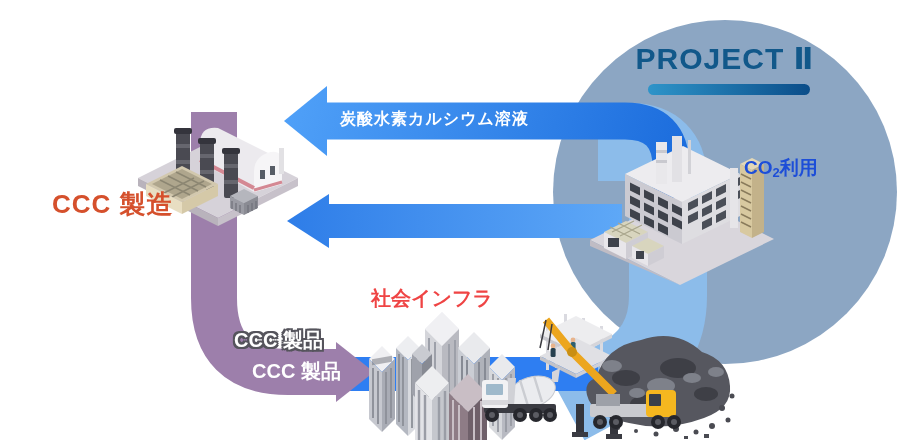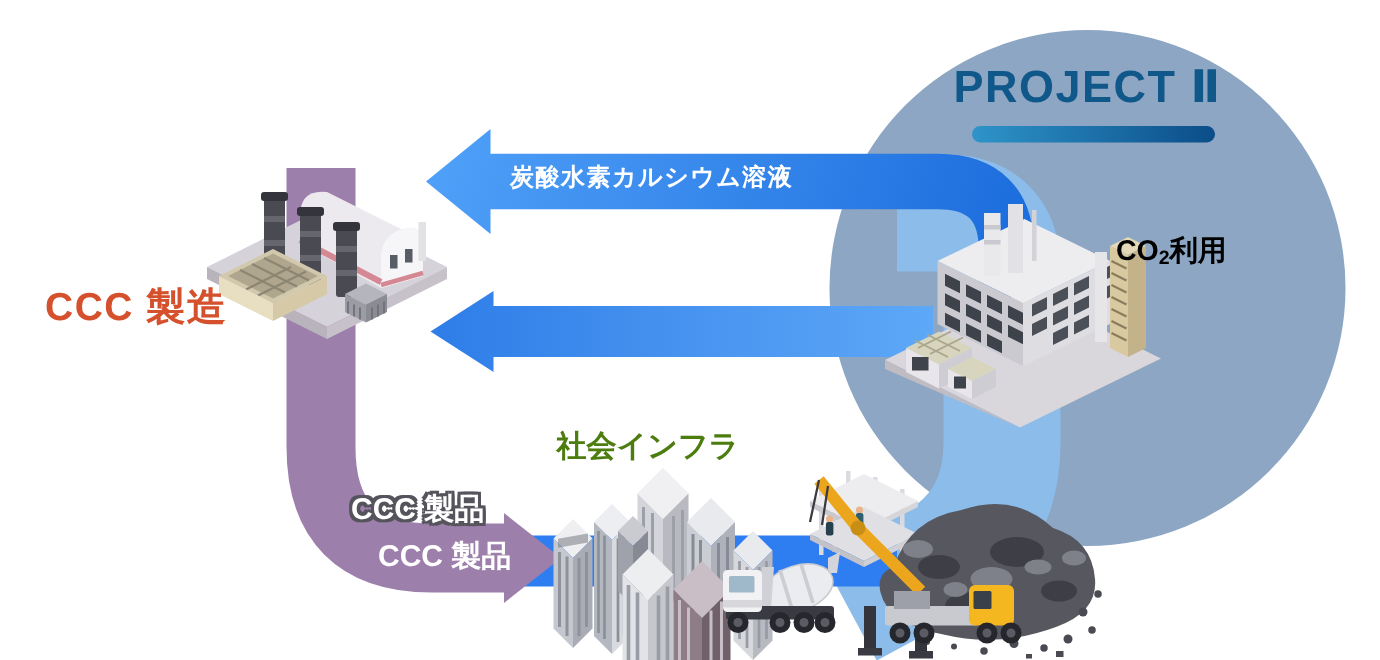--- a/index.html
+++ b/index.html
@@ -2,29 +2,29 @@
 <html><head>
 <meta charset="utf-8">
 <style>
   html,body{margin:0;padding:0;background:#ffffff;}
   #stage{position:relative;width:920px;height:440px;background:#ffffff;overflow:hidden;
          font-family:"Liberation Sans","DejaVu Sans",sans-serif;}
   #stage svg{position:absolute;display:block;}
   .lbl{position:absolute;font-weight:bold;white-space:nowrap;line-height:1;}
   .lbl-white{color:#ffffff;}
   .lbl-orange{color:#D5502C;}
-  .lbl-dark{color:#4d7c0f;}
+  .lbl-dark{color:#ef4444;}
   .outlined{color:#ffffff;
     text-shadow:-2px -2px 0 #55545C,2px -2px 0 #55545C,-2px 2px 0 #55545C,2px 2px 0 #55545C,
                  0 -2px 0 #55545C,0 2px 0 #55545C,-2px 0 0 #55545C,2px 0 0 #55545C;}
   #title{left:600px;top:44px;width:250px;text-align:center;font-size:30px;
          font-weight:800;color:#11588A;letter-spacing:1px;}
   #title-underline{position:absolute;left:648px;top:84px;width:162px;height:11px;border-radius:6px;
          background:linear-gradient(90deg,#2E94C9,#0B4D89);}
-  #co2-label{position:absolute;left:744px;top:158px;font-weight:bold;color:#000000;font-size:19px;}
+  #co2-label{position:absolute;left:744px;top:158px;font-weight:bold;color:#1d4ed8;font-size:19px;}
   #co2-label .sub{font-size:13px;vertical-align:-3px;}
 </style>
 </head>
 <body>
 
 <div id="stage">
 
   <svg width="920" height="440" viewBox="0 0 920 440">
     <defs>
       <linearGradient id="gTop" x1="284" y1="121" x2="671" y2="240" gradientUnits="userSpaceOnUse">
@@ -320,21 +320,21 @@
           <circle cx="198" cy="114" r="3"></circle>
       </g>
     </g>
   </svg>
 
   <div class="lbl" id="title">PROJECT Ⅱ</div>
   <div id="title-underline"></div>
 
   <div class="lbl lbl-white" style="left:340px;top:111px;font-size:16px;letter-spacing:1px;">炭酸水素カルシウム溶液</div>
 
-  <div class="lbl lbl-orange" style="left:30px;top:191px;font-size:26px;letter-spacing:1px;">CCC 製造</div>
+  <div class="lbl lbl-orange" style="left:52px;top:191px;font-size:26px;letter-spacing:1px;">CCC 製造</div>
 
   <div id="co2-label" class="lbl">
     <span>CO</span><span class="sub">2</span><span>利用</span>
   </div>
 
   <div class="lbl outlined" style="left:234px;top:330px;font-size:20px;">CCC 製品</div>
   <div class="lbl lbl-white" style="left:252px;top:361px;font-size:20px;">CCC 製品</div>
 
   <div class="lbl lbl-dark" style="left:371px;top:288px;font-size:20px;">社会インフラ</div>
 

